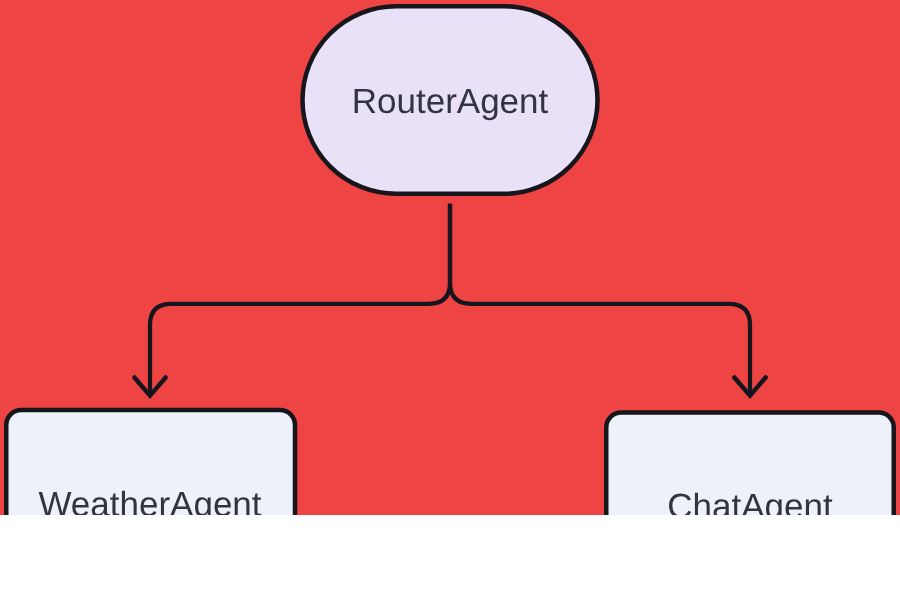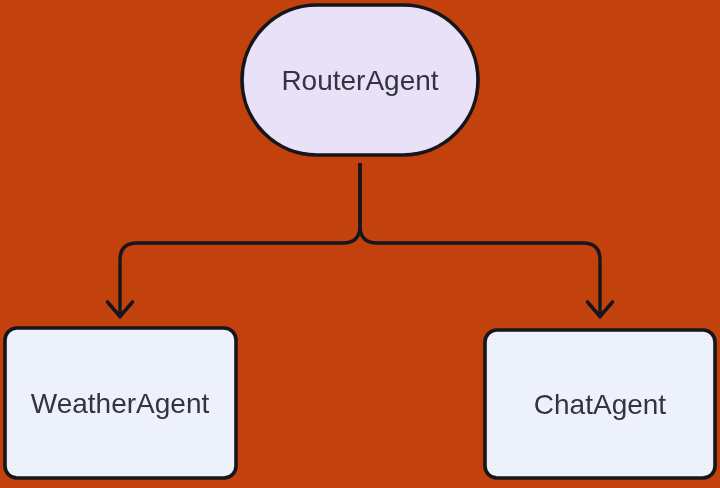--- a/index.html
+++ b/index.html
@@ -3,22 +3,22 @@
 <meta charset="utf-8">
 <style>
   html, body {
     margin: 0;
     padding: 0;
     background: #ffffff;
   }
   .canvas {
     position: relative;
     width: 720px;
-    height: 488px;
-    background: #c2410c;
+    height: 412px;
+    background: #ef4444;
     overflow: hidden;
     font-family: "Liberation Sans", sans-serif;
   }
   svg { display: block; }
   .edge {
     fill: none;
     stroke: #16161c;
     stroke-width: 3.4;
     stroke-linecap: butt;
   }

